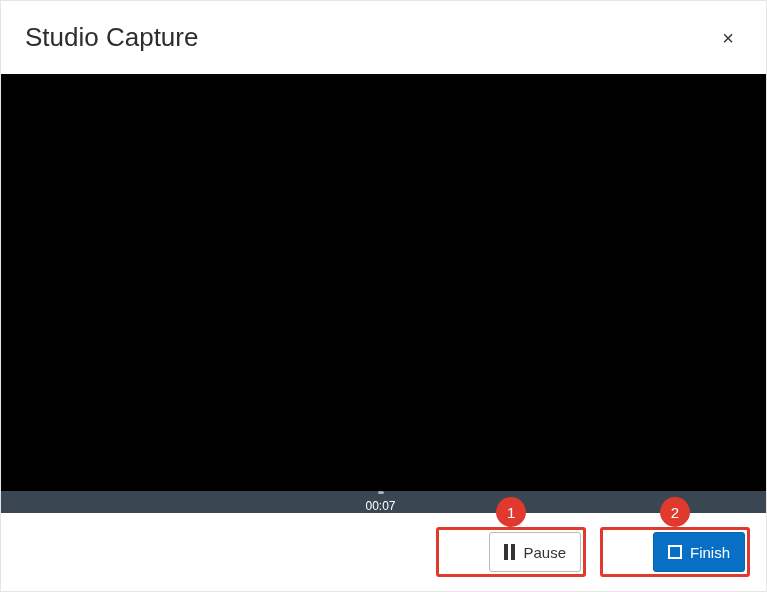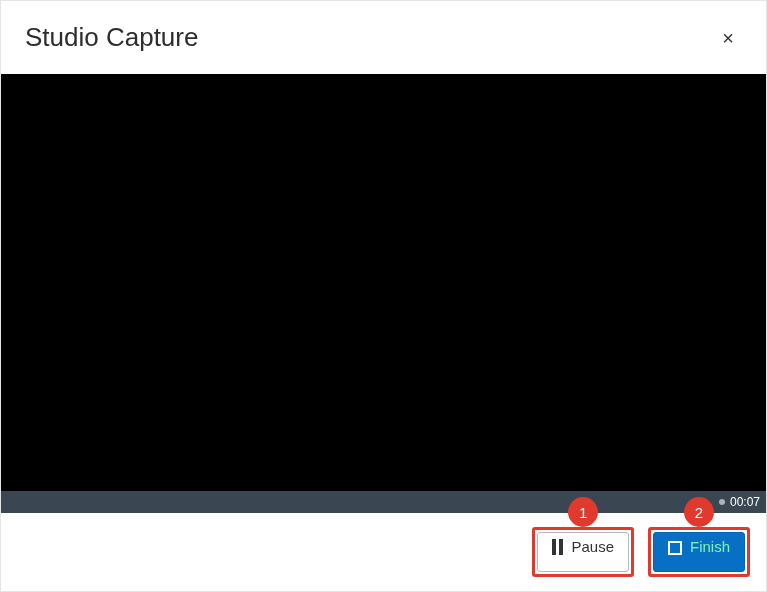--- a/index.html
+++ b/index.html
@@ -44,20 +44,21 @@
   .status-bar {
     height: 22px;
     background: #3a4651;
     display: flex;
     align-items: center;
     justify-content: flex-end;
     padding: 0 6px 0 0;
     color: #fff;
     font-size: 12px;
     gap: 5px;
+    flex-direction: column;
   }
   .rec-dot {
     width: 6px;
     height: 6px;
     background: #aab3bc;
     border-radius: 50%;
   }
   .timer {
     font-family: Arial, sans-serif;
   }
@@ -75,38 +76,39 @@
   }
   .annot-box {
     box-sizing: border-box;
     border: 3px solid #e03a2f;
     border-radius: 3px;
     padding: 2px;
     display: inline-block;
   }
   .btn {
     display: inline-flex;
-    align-items: flex-end;
+    align-items: center;
     gap: 8px;
     height: 40px;
     padding: 16px 14px;
     font-size: 15px;
     border-radius: 3px;
     cursor: pointer;
     box-sizing: border-box;
+    margin-left: 48px;
   }
   .btn-pause {
     background: #fff;
     border: 1px solid #b8b8b8;
     color: #333;
   }
   .btn-finish {
     background: #0770c5;
     border: 1px solid #0564b3;
-    color: #86efac;
+    color: #ffffff;
   }
   .pause-bars {
     display: inline-flex;
     gap: 3px;
   }
   .pause-bars span {
     display: inline-block;
     width: 4px;
     height: 16px;
     border: 2px solid #333;

